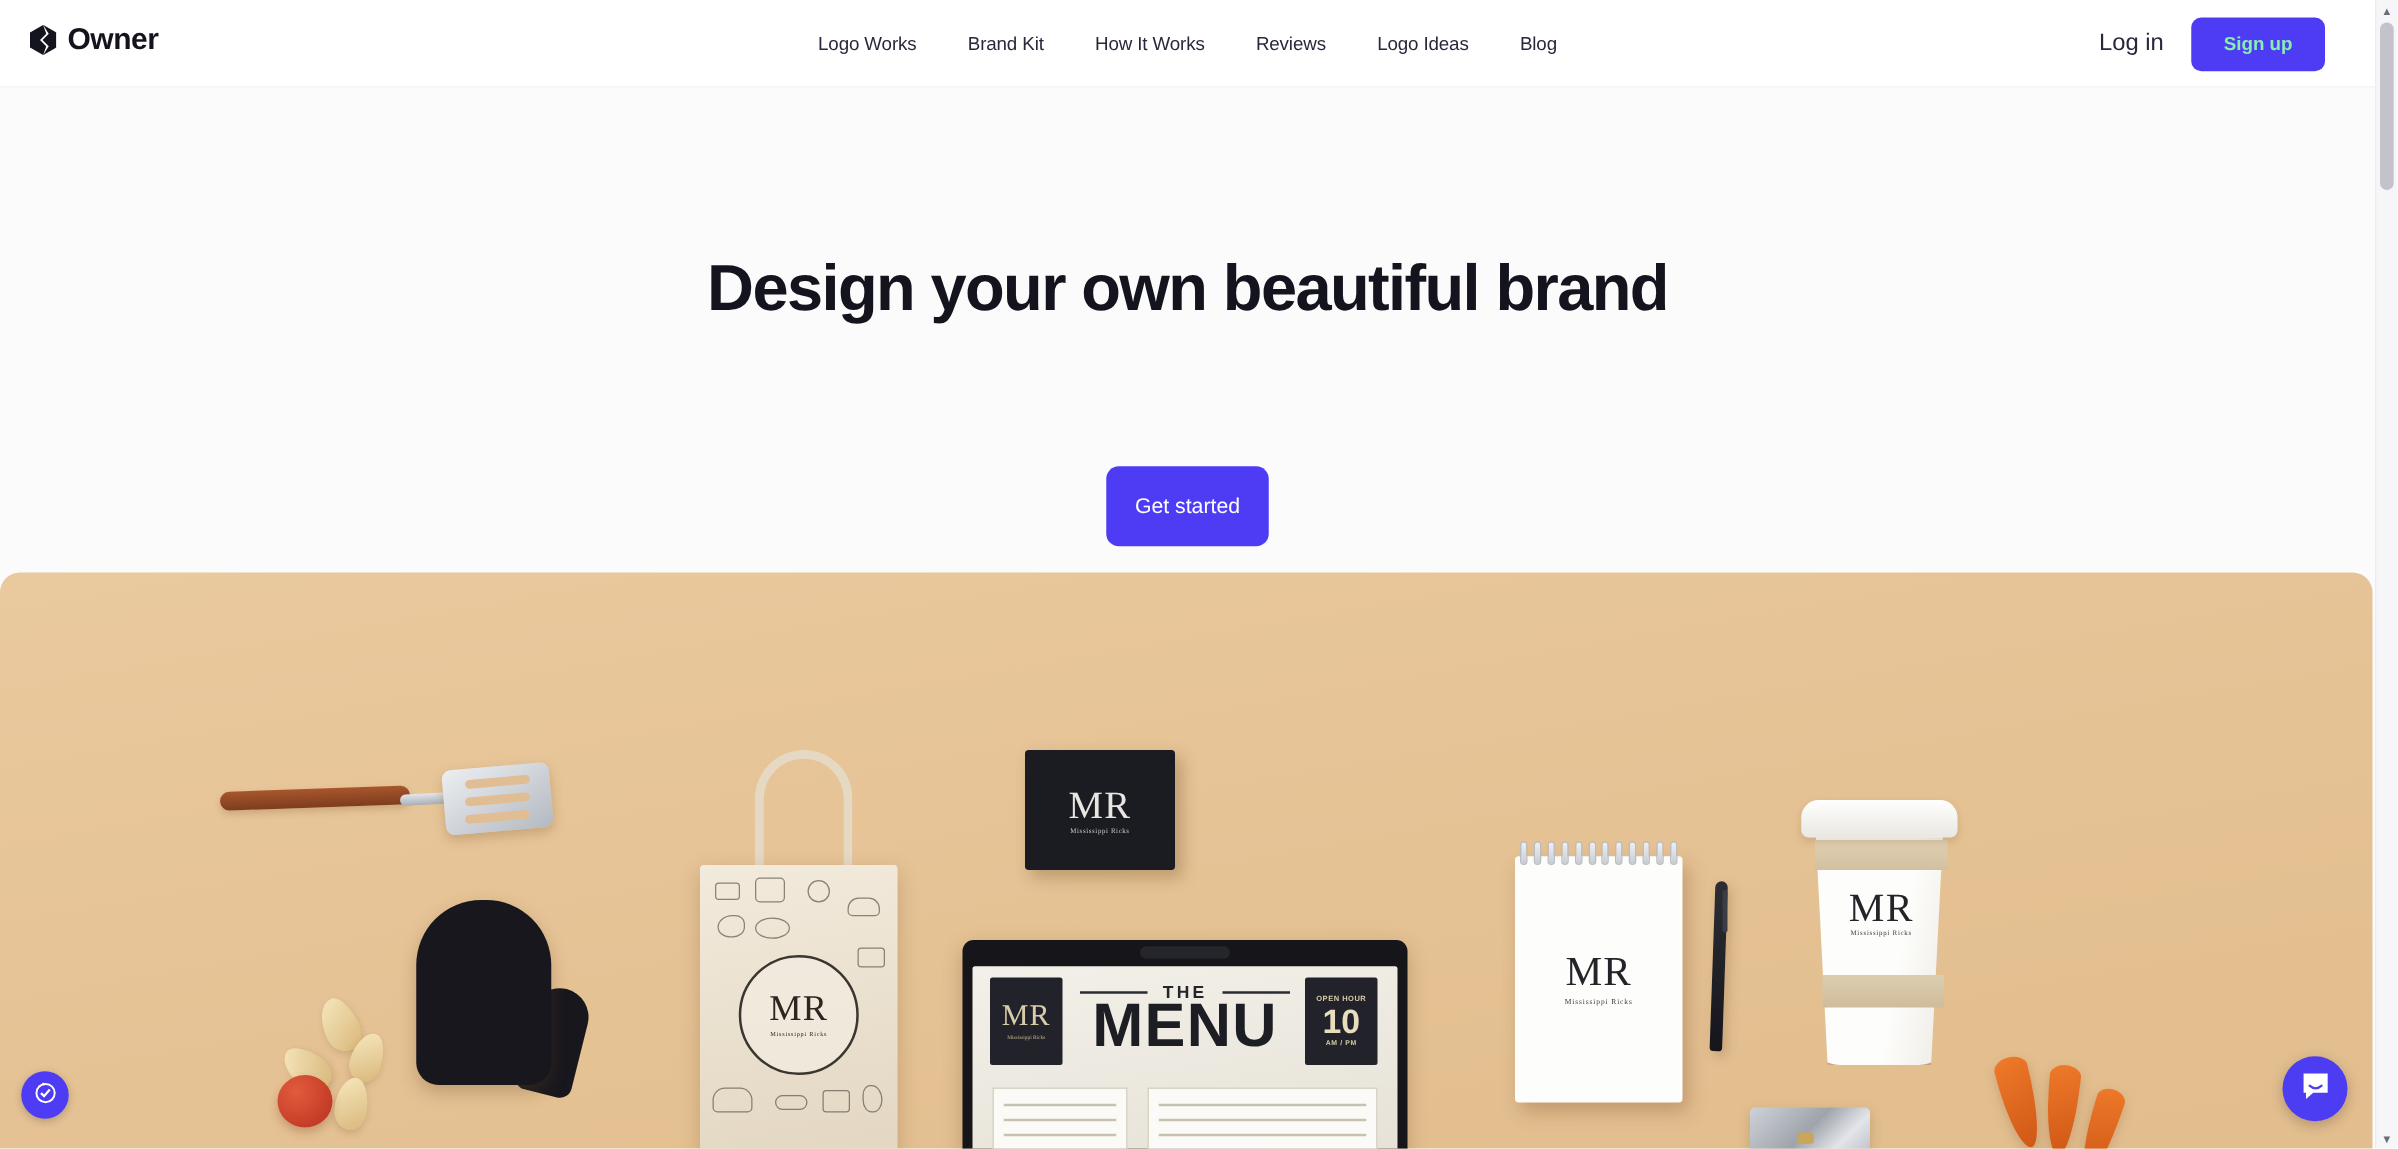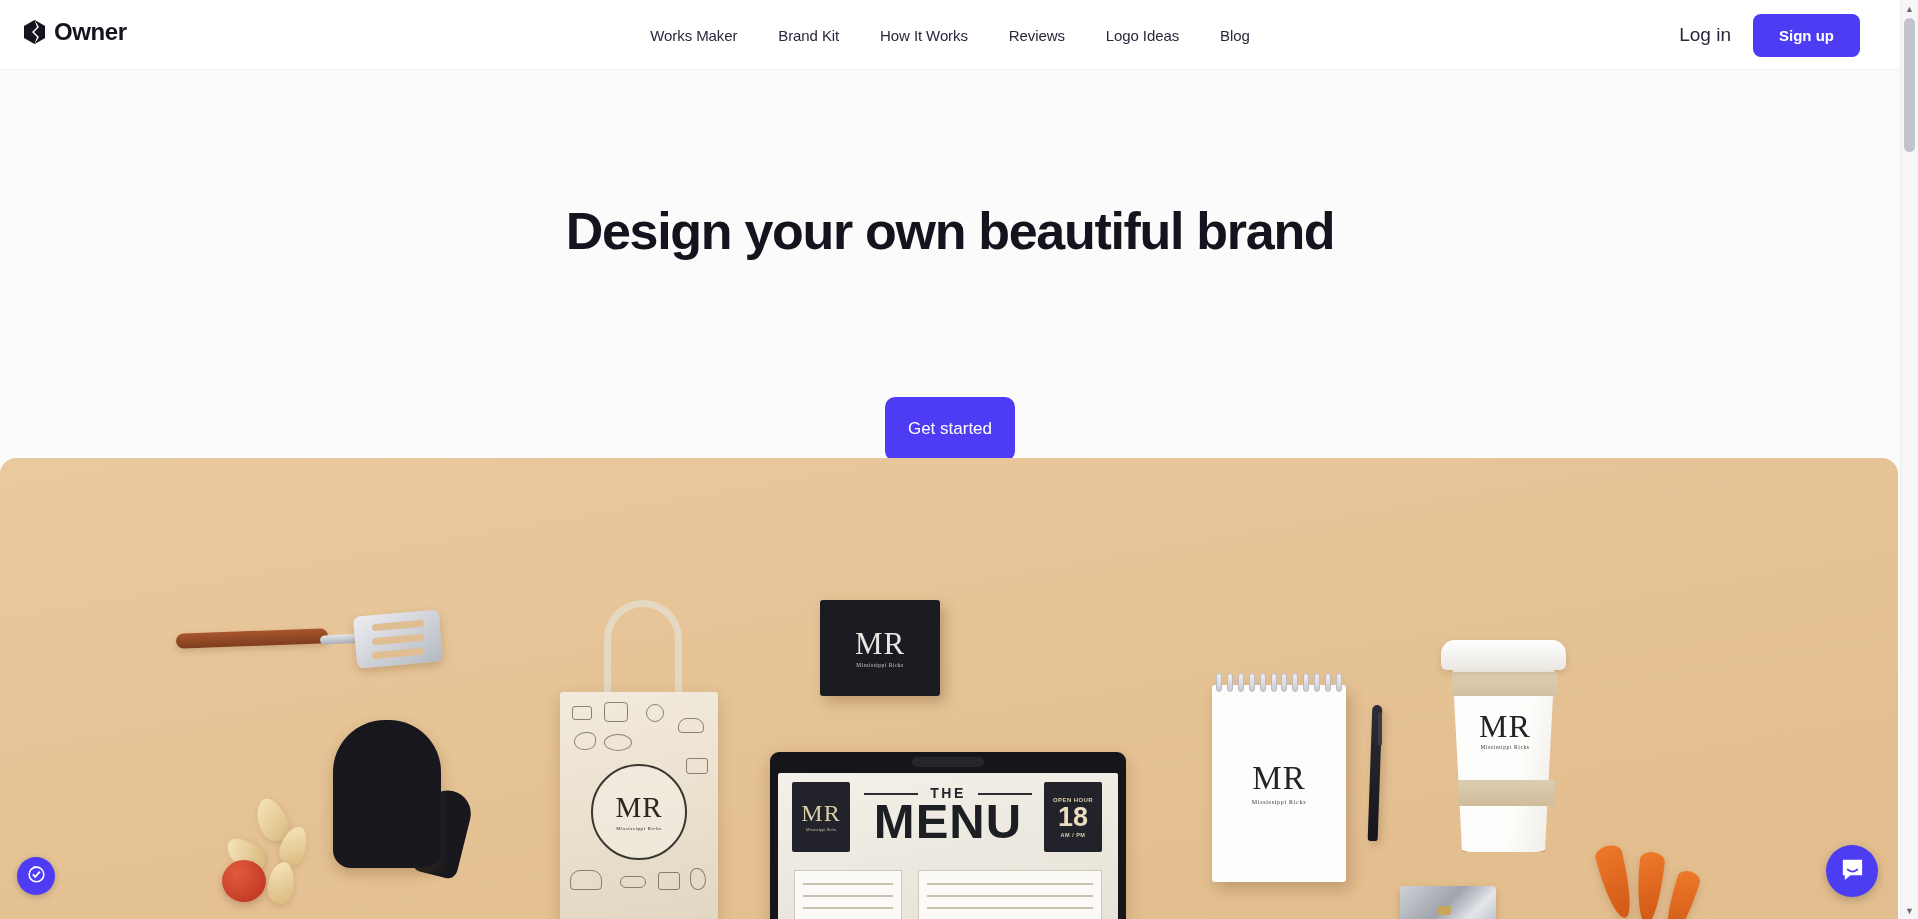--- a/index.html
+++ b/index.html
@@ -79,21 +79,21 @@
     gap: 22px;
   }
   .login-link {
     font-size: 19px;
     color: #28283c;
     cursor: pointer;
     white-space: nowrap;
   }
   .signup-btn {
     background: #4e3cf5;
-    color: #ffffff;
+    color: #86efac;
     font-size: 15px;
     font-weight: 700;
     border: none;
     border-radius: 8px;
     padding: 13px 26px;
     cursor: pointer;
     white-space: nowrap;
     font-family: "Liberation Sans", sans-serif;
   }
 
@@ -154,21 +154,20 @@
     width: 130px;
     height: 64px;
     background: #4e3cf5;
     color: #ffffff;
     font-size: 17px;
     font-weight: 400;
     border: none;
     border-radius: 10px;
     cursor: pointer;
     font-family: "Liberation Sans", sans-serif;
-    margin-top: 24px;
   }
 
   
   .hero-image {
     position: absolute;
     top: 458px;
     left: 0;
     width: 1898px;
     height: 461px;
     background: linear-gradient(170deg, #e9c99e 0%, #e5c294 55%, #e2bd8d 100%);
@@ -540,21 +539,21 @@
         <svg class="logo-mark" viewBox="0 0 21 24">
           <path d="M10.5 0 L21 6 L21 18 L10.5 24 L0 18 L0 6 Z" fill="#14141e"></path>
           <path d="M10.5 0 L21 6 L21 18 L10.5 24 L13 17 L8 12 L13 7 Z" fill="#ffffff"></path>
           <path d="M10.5 0 L21 6 L21 18 L10.5 24 L15 17 L10 12 L15 7 Z" fill="#14141e"></path>
         </svg>
       </span>
       <span class="logo-text">Owner</span>
     </div>
 
     <nav class="main-nav">
-      <span class="nav-item">Works Maker</span>
+      <span class="nav-item">Logo Works</span>
       <span class="nav-item">Brand Kit</span>
       <span class="nav-item">How It Works</span>
       <span class="nav-item">Reviews</span>
       <span class="nav-item">Logo Ideas</span>
       <span class="nav-item">Blog</span>
     </nav>
 
     <div class="header-right">
       <span class="login-link">Log in</span>
       <button class="signup-btn">Sign up</button>
@@ -619,21 +618,21 @@
       <div class="menu-badge mb-left">
         <span class="mono-mr">MR</span>
         <span class="mono-sub">Mississippi Ricks</span>
       </div>
       <div class="menu-dash md-l"></div>
       <div class="menu-dash md-r"></div>
       <div class="menu-the">THE</div>
       <div class="menu-word">MENU</div>
       <div class="menu-badge mb-right">
         <span class="mb-open">OPEN HOUR</span>
-        <span class="mb-ten">18</span>
+        <span class="mb-ten">10</span>
         <span class="mb-ampm">AM / PM</span>
       </div>
       <div class="menu-col mc1">
         <div class="mc-row" style="top:12px;"></div>
         <div class="mc-row" style="top:24px;"></div>
         <div class="mc-row" style="top:36px;"></div>
       </div>
       <div class="menu-col mc2">
         <div class="mc-row" style="top:12px;"></div>
         <div class="mc-row" style="top:24px;"></div>

